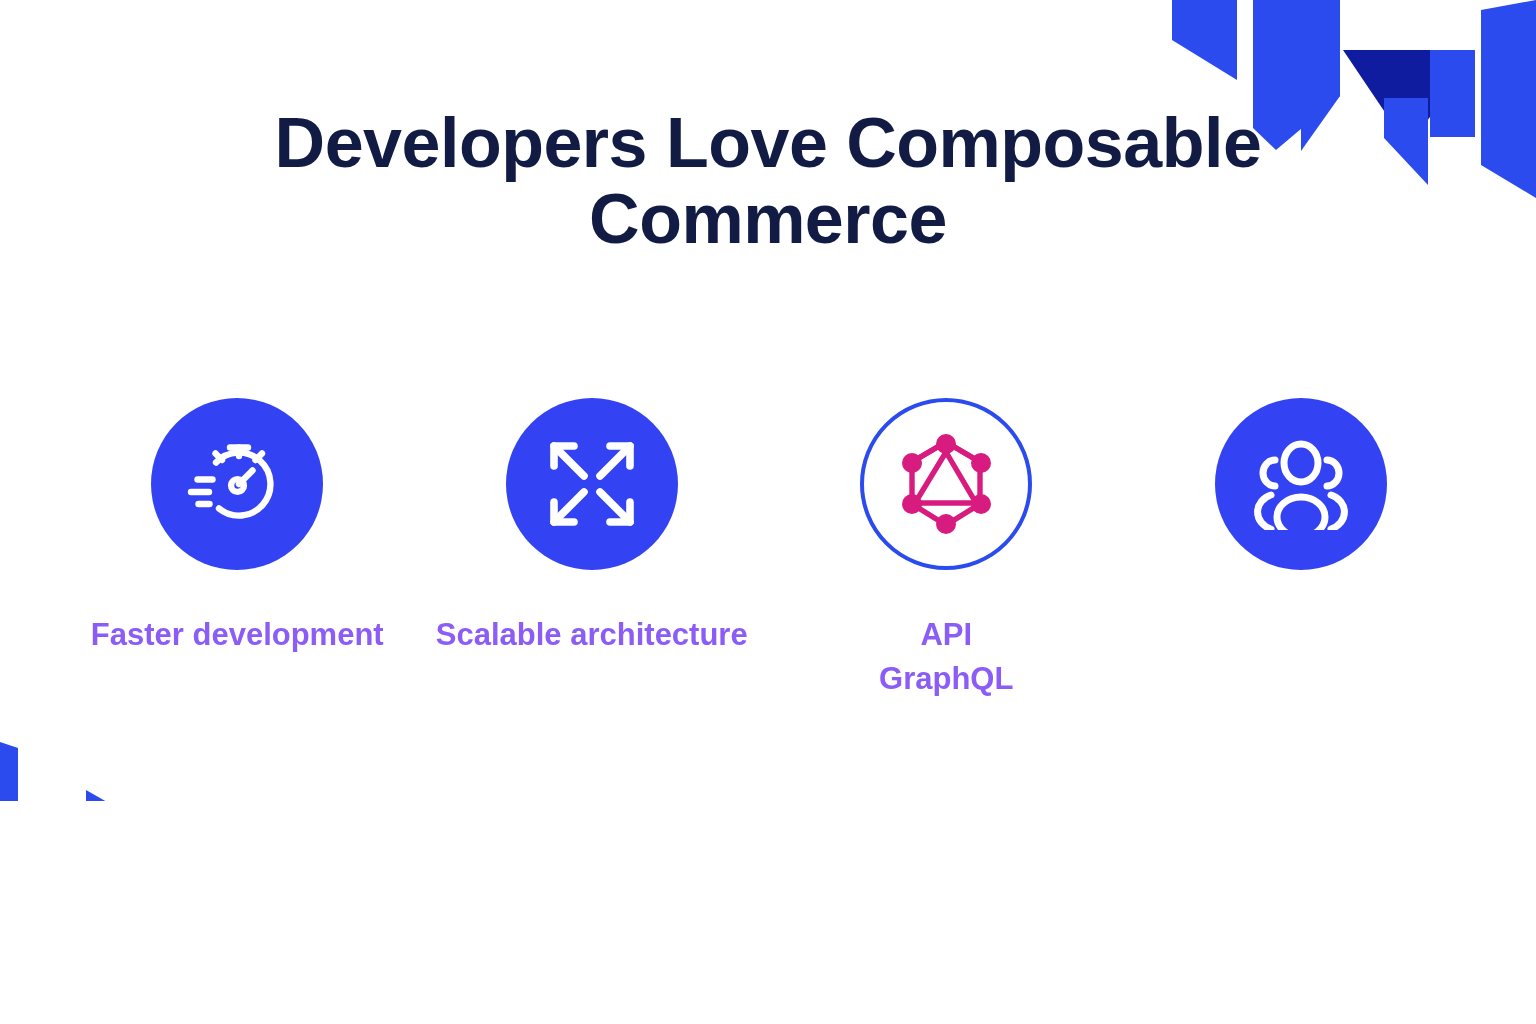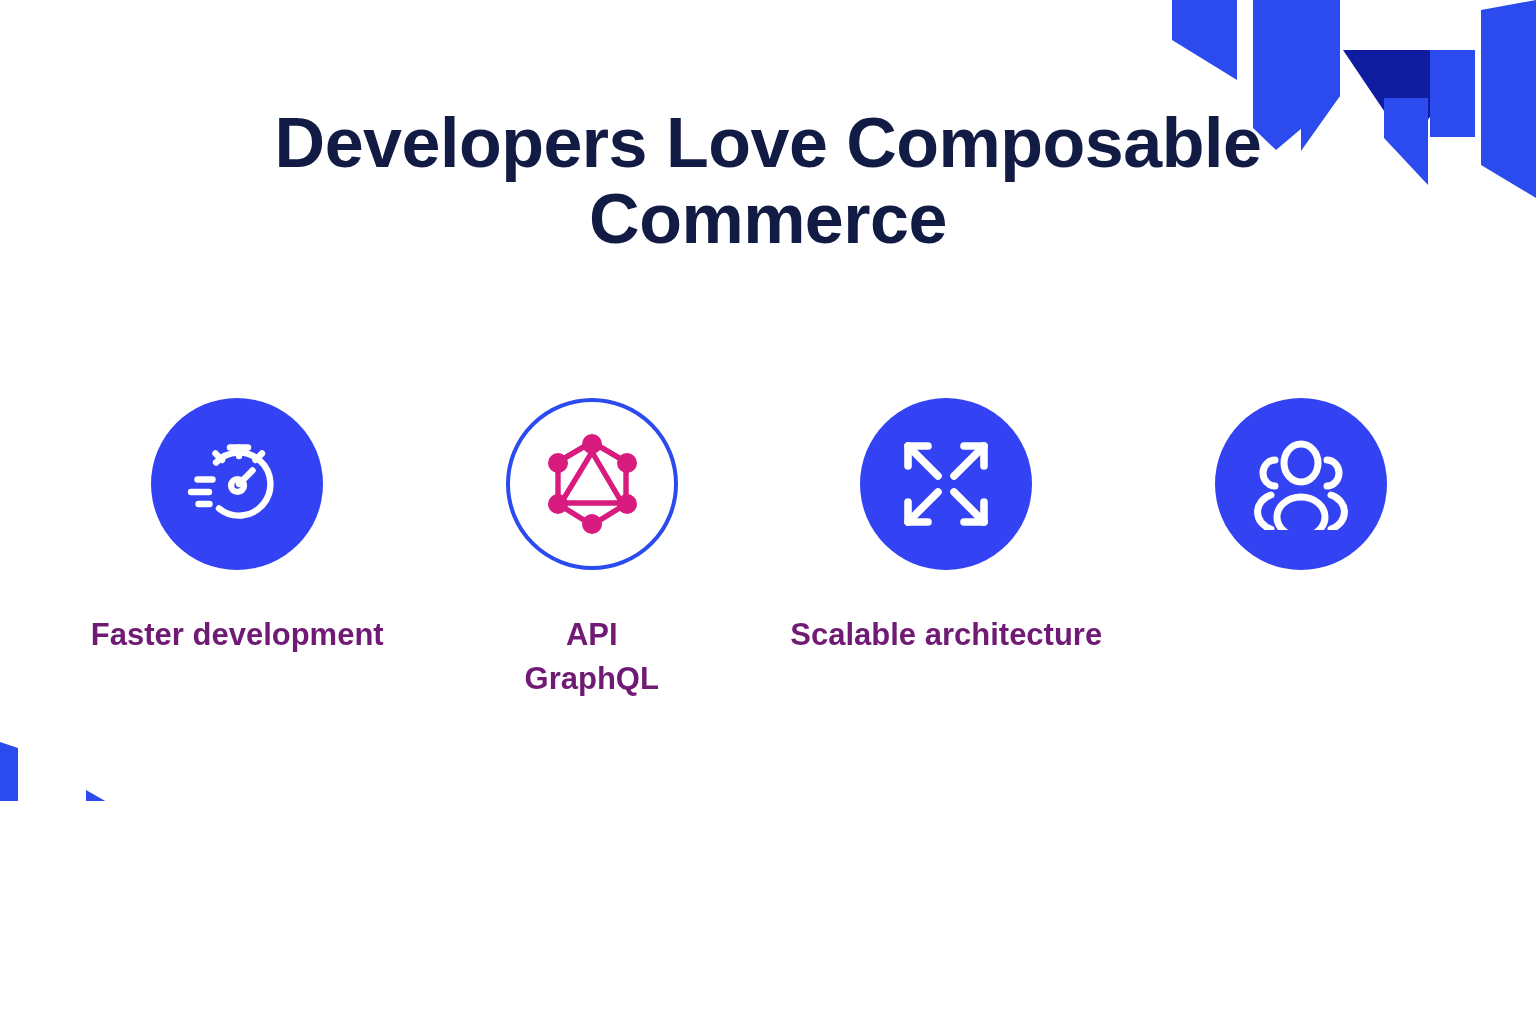--- a/index.html
+++ b/index.html
@@ -80,21 +80,21 @@
   }
   .icon-circle.outlined {
     background: #ffffff;
     border: 4px solid #2B4BEF;
   }
   .feature-label {
     margin-top: 43px;
     font-size: 31px;
     font-weight: 700;
     line-height: 1.42;
-    color: #701a75;
+    color: #8b5cf6;
     text-align: center;
     white-space: pre-line;
     font-family: "Liberation Sans", sans-serif;
   }
 </style>
 </head>
 <body>
 
 <div id="slide">
 
@@ -167,20 +167,42 @@
 
             <circle cx="52.5" cy="53.5" r="6.4" stroke-width="6.4"></circle>
 
             <path d="M12.5 47.5 h15"></path>
             <path d="M6 60 h18"></path>
             <path d="M13.5 72 h11"></path>
           </g>
         </svg>
       </div>
       <div class="feature-label">Faster development</div>
+    </div>
+
+    <div class="feature">
+      <div class="icon-circle filled">
+        <svg width="92" height="92" viewBox="0 0 92 92" fill="none" xmlns="http://www.w3.org/2000/svg">
+          <g stroke="#FFFFFF" stroke-width="7.6" stroke-linecap="round" stroke-linejoin="round" fill="none">
+
+            <path d="M8 28 V8 H28"></path>
+            <path d="M8 8 L38 38"></path>
+
+            <path d="M64 8 H84 V28"></path>
+            <path d="M84 8 L54 38"></path>
+
+            <path d="M8 64 V84 H28"></path>
+            <path d="M8 84 L38 54"></path>
+
+            <path d="M84 64 V84 H64"></path>
+            <path d="M84 84 L54 54"></path>
+          </g>
+        </svg>
+      </div>
+      <div class="feature-label">Scalable architecture</div>
     </div>
 
     <div class="feature">
       <div class="icon-circle outlined">
         <svg width="96" height="100" viewBox="0 0 96 100" xmlns="http://www.w3.org/2000/svg">
           <g stroke="#D81B7E" stroke-width="5.4" fill="none" stroke-linecap="round">
 
             <path d="M48 8 L82 28 L82 70 L48 91 L14 70 L14 28 Z"></path>
 
             <path d="M48 18 L78 69 L17 69 Z"></path>
@@ -197,42 +219,20 @@
             <circle cx="14" cy="29" r="10"></circle>
           </g>
         </svg>
       </div>
       <div class="feature-label">API
 GraphQL</div>
     </div>
 
     <div class="feature">
       <div class="icon-circle filled">
-        <svg width="92" height="92" viewBox="0 0 92 92" fill="none" xmlns="http://www.w3.org/2000/svg">
-          <g stroke="#FFFFFF" stroke-width="7.6" stroke-linecap="round" stroke-linejoin="round" fill="none">
-
-            <path d="M8 28 V8 H28"></path>
-            <path d="M8 8 L38 38"></path>
-
-            <path d="M64 8 H84 V28"></path>
-            <path d="M84 8 L54 38"></path>
-
-            <path d="M8 64 V84 H28"></path>
-            <path d="M8 84 L38 54"></path>
-
-            <path d="M84 64 V84 H64"></path>
-            <path d="M84 84 L54 54"></path>
-          </g>
-        </svg>
-      </div>
-      <div class="feature-label">Scalable architecture</div>
-    </div>
-
-    <div class="feature">
-      <div class="icon-circle filled">
         <svg width="104" height="92" viewBox="0 0 104 92" fill="none" xmlns="http://www.w3.org/2000/svg">
           <g stroke="#FFFFFF" stroke-width="7" stroke-linecap="round" stroke-linejoin="round" fill="none">
 
             <ellipse cx="52" cy="25" rx="17" ry="19"></ellipse>
 
             <path d="M28 79 a24 20 0 0 1 48 0 a24 20 0 0 1 -48 0"></path>
 
             <path d="M26 22 a12 13 0 1 0 0 26"></path>
 
             <path d="M22 57 a20 18 0 0 0 0 34"></path>

